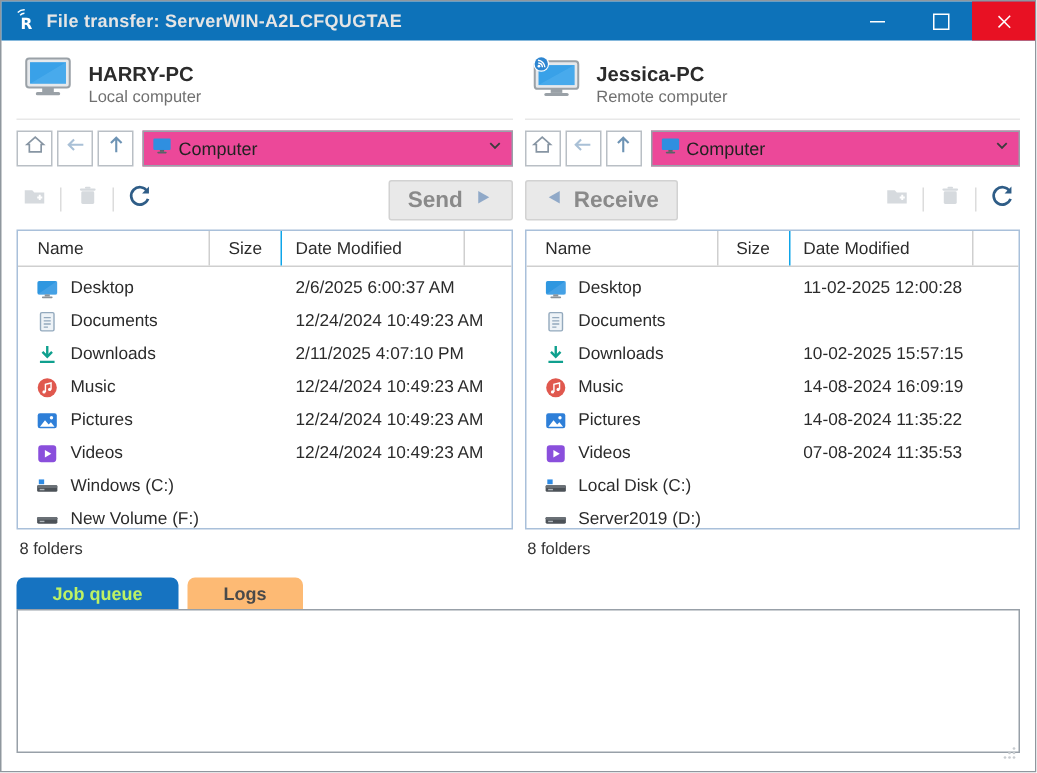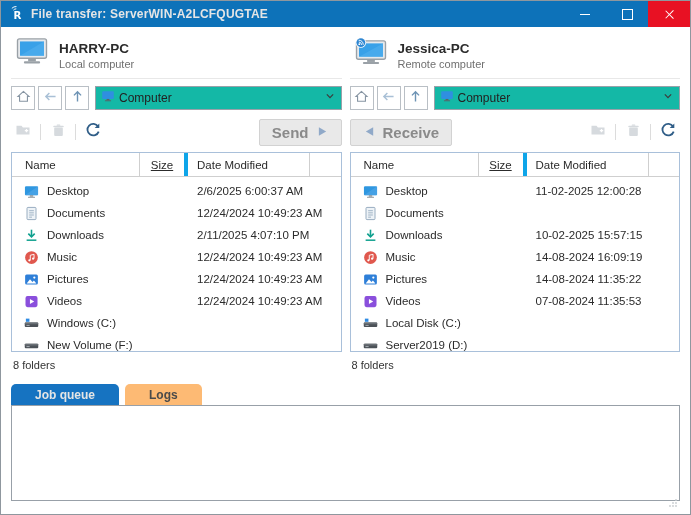--- a/index.html
+++ b/index.html
@@ -24,50 +24,50 @@
   .content{flex:1;padding:6px 10px 0;display:flex;flex-direction:column;}
   .panels-row{display:flex;gap:8px;}
   .panel{flex:1;min-width:0;display:flex;flex-direction:column;}
 
   .panel-header{display:flex;align-items:flex-end;gap:10px;padding:4px 4px 8px;border-bottom:1px solid #e8e8e8;}
   .pc-name{font-size:13.5px;font-weight:bold;color:#2b2b2b;line-height:1.25;}
   .pc-type{font-size:11px;color:#707070;}
 
   .address-row{display:flex;align-items:center;gap:3px;margin-top:7px;}
   .nav-btn{width:24px;height:24px;box-sizing:border-box;border:1px solid #b9bfc5;background:#fff;display:flex;align-items:center;justify-content:center;}
-  .combo{flex:1;height:24px;box-sizing:border-box;border:1px solid #99a1a9;background:#14b8a6;display:flex;align-items:center;margin-left:3px;padding:0 4px 0 5px;}
+  .combo{flex:1;height:24px;box-sizing:border-box;border:1px solid #99a1a9;background:#ec4899;display:flex;align-items:center;margin-left:3px;padding:0 4px 0 5px;}
   .combo .addr-text{flex:1;font-size:12px;color:#222;margin-left:4px;}
 
   .toolbar{display:flex;align-items:center;margin-top:9px;height:26px;}
   .tool-btn{width:24px;height:24px;display:flex;align-items:center;justify-content:center;}
   .tool-sep{width:0;height:16px;border-left:1px solid #dcdcdc;margin:0 5px;}
   .tool-spacer{flex:1;}
   .xfer-btn{display:flex;align-items:center;gap:7px;background:#e9e9e9;border:1px solid #d2d2d2;border-radius:2px;height:25px;padding:0 12px;font-size:15px;font-weight:bold;color:#8a8a8a;}
 
   .file-list{margin-top:7px;border:1px solid #a9c0da;height:200px;box-sizing:border-box;display:flex;flex-direction:column;background:#fff;}
   .list-header{display:flex;flex:none;height:23px;border-bottom:1px solid #cfcfcf;align-items:stretch;font-size:11.5px;color:#2b2b2b;}
   .hcell{display:flex;align-items:center;box-sizing:border-box;}
   .h-name{width:128px;padding-left:13px;border-right:1px solid #cfcfcf;}
-  .h-size{width:48px;justify-content:center;border-right:4px solid #0ea5e9;text-decoration:underline;}
+  .h-size{width:48px;justify-content:center;border-right:1px solid #0ea5e9;}
   .h-date{width:122px;padding-left:9px;border-right:1px solid #cfcfcf;}
   .h-extra{flex:1;}
   .list-body{flex:1;overflow:hidden;padding-top:3px;}
   .frow{display:flex;align-items:center;height:22px;font-size:11.5px;color:#2b2b2b;}
   .fcell{box-sizing:border-box;}
   .f-namewrap{width:128px;display:flex;align-items:center;gap:8px;padding-left:12px;}
   .f-icon{width:15px;height:15px;flex:none;display:flex;align-items:center;justify-content:center;}
   .f-size{width:48px;text-align:right;padding-right:6px;}
   .f-date{width:122px;padding-left:9px;white-space:nowrap;}
 
   .status-line{margin-top:7px;font-size:11px;color:#333;padding-left:2px;}
 
   
   .tabs-row{display:flex;margin-top:13px;gap:6px;}
   .tab{height:21px;display:flex;align-items:center;justify-content:center;font-size:12px;font-weight:bold;border-radius:5px 5px 0 0;padding:0 24px;}
-  .tab.active{background:#1673c1;color:#e5e5e5;}
+  .tab.active{background:#1673c1;color:#bef264;}
   .tab.inactive{background:#fdba74;color:#4a4a4a;}
   .job-panel{border:1px solid #98a0a8;height:94px;background:#fff;}
 
   .bottom-strip{flex:1;position:relative;}
   .grip{position:absolute;right:2px;bottom:2px;}
 </style>
 </head>
 <body>
 
 <div class="window">

